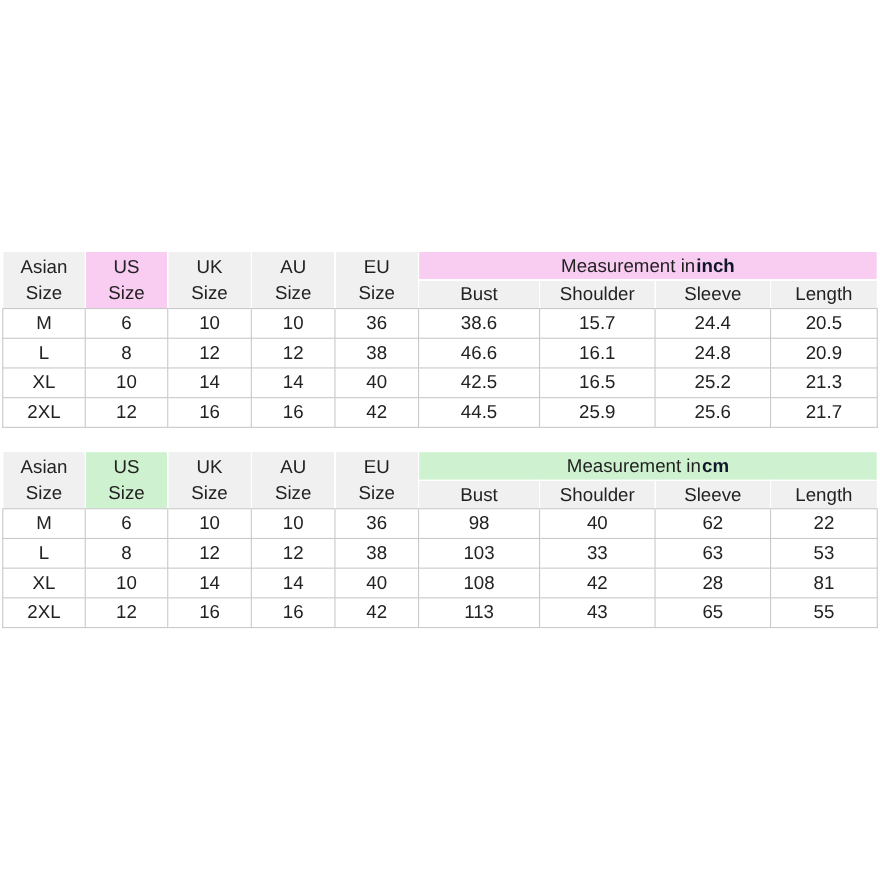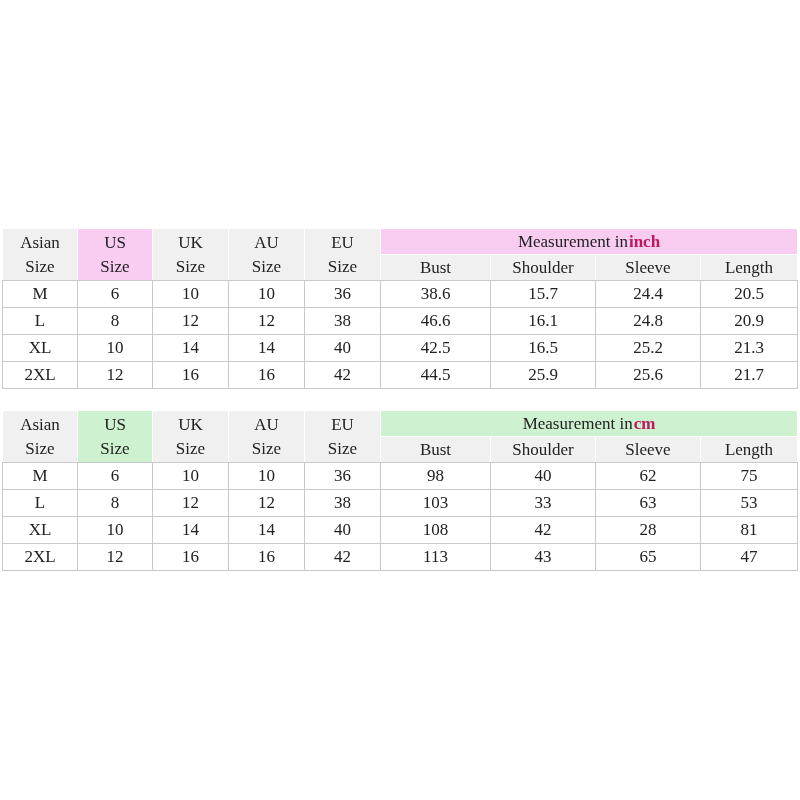--- a/index.html
+++ b/index.html
@@ -6,21 +6,21 @@
     margin: 0;
     padding: 0;
     background: #ffffff;
   }
   .canvas {
     position: relative;
     width: 800px;
     height: 800px;
     background: #ffffff;
     overflow: hidden;
-    font-family: Liberation Serif, serif;
+    font-family: Liberation Sans, sans-serif;
     color: #222222;
   }
   .table-wrap { position: absolute; left: 2px; }
   .table-wrap.inch { top: 228px; }
   .table-wrap.cm   { top: 410px; }
 
   table.size-table {
     border-collapse: collapse;
     table-layout: fixed;
     width: 795px;
@@ -48,21 +48,21 @@
     background: #ffffff;
     border: 1px solid #c9c9c9;
   }
   thead tr { height: 26px; }
   tbody tr { height: 27px; }
 
   .size-hdr { white-space: pre-line; line-height: 24px; }
   .bold { font-weight: bold; }
   .accent-inch { background: #f9ccf2 !important; }
   .accent-cm   { background: #cef2cf !important; }
-  .unit { color: #be185d; font-weight: bold; margin-left: 1px; }
+  .unit { color: #0f172a; font-weight: bold; margin-left: 1px; }
 </style>
 </head>
 <body>
 
 <div class="canvas">
 
   <div class="table-wrap inch">
     <table class="size-table">
       <colgroup>
         <col style="width:75px">
@@ -182,21 +182,21 @@
       <tbody>
         <tr>
           <td>M</td>
           <td class="bold">6</td>
           <td>10</td>
           <td>10</td>
           <td>36</td>
           <td>98</td>
           <td>40</td>
           <td>62</td>
-          <td>75</td>
+          <td>22</td>
         </tr>
         <tr>
           <td>L</td>
           <td class="bold">8</td>
           <td>12</td>
           <td>12</td>
           <td>38</td>
           <td>103</td>
           <td>33</td>
           <td>63</td>
@@ -215,19 +215,19 @@
         </tr>
         <tr>
           <td>2XL</td>
           <td class="bold">12</td>
           <td>16</td>
           <td>16</td>
           <td>42</td>
           <td>113</td>
           <td>43</td>
           <td>65</td>
-          <td>47</td>
+          <td>55</td>
         </tr>
       </tbody>
     </table>
   </div>
 
 </div>
 
 </body></html>

